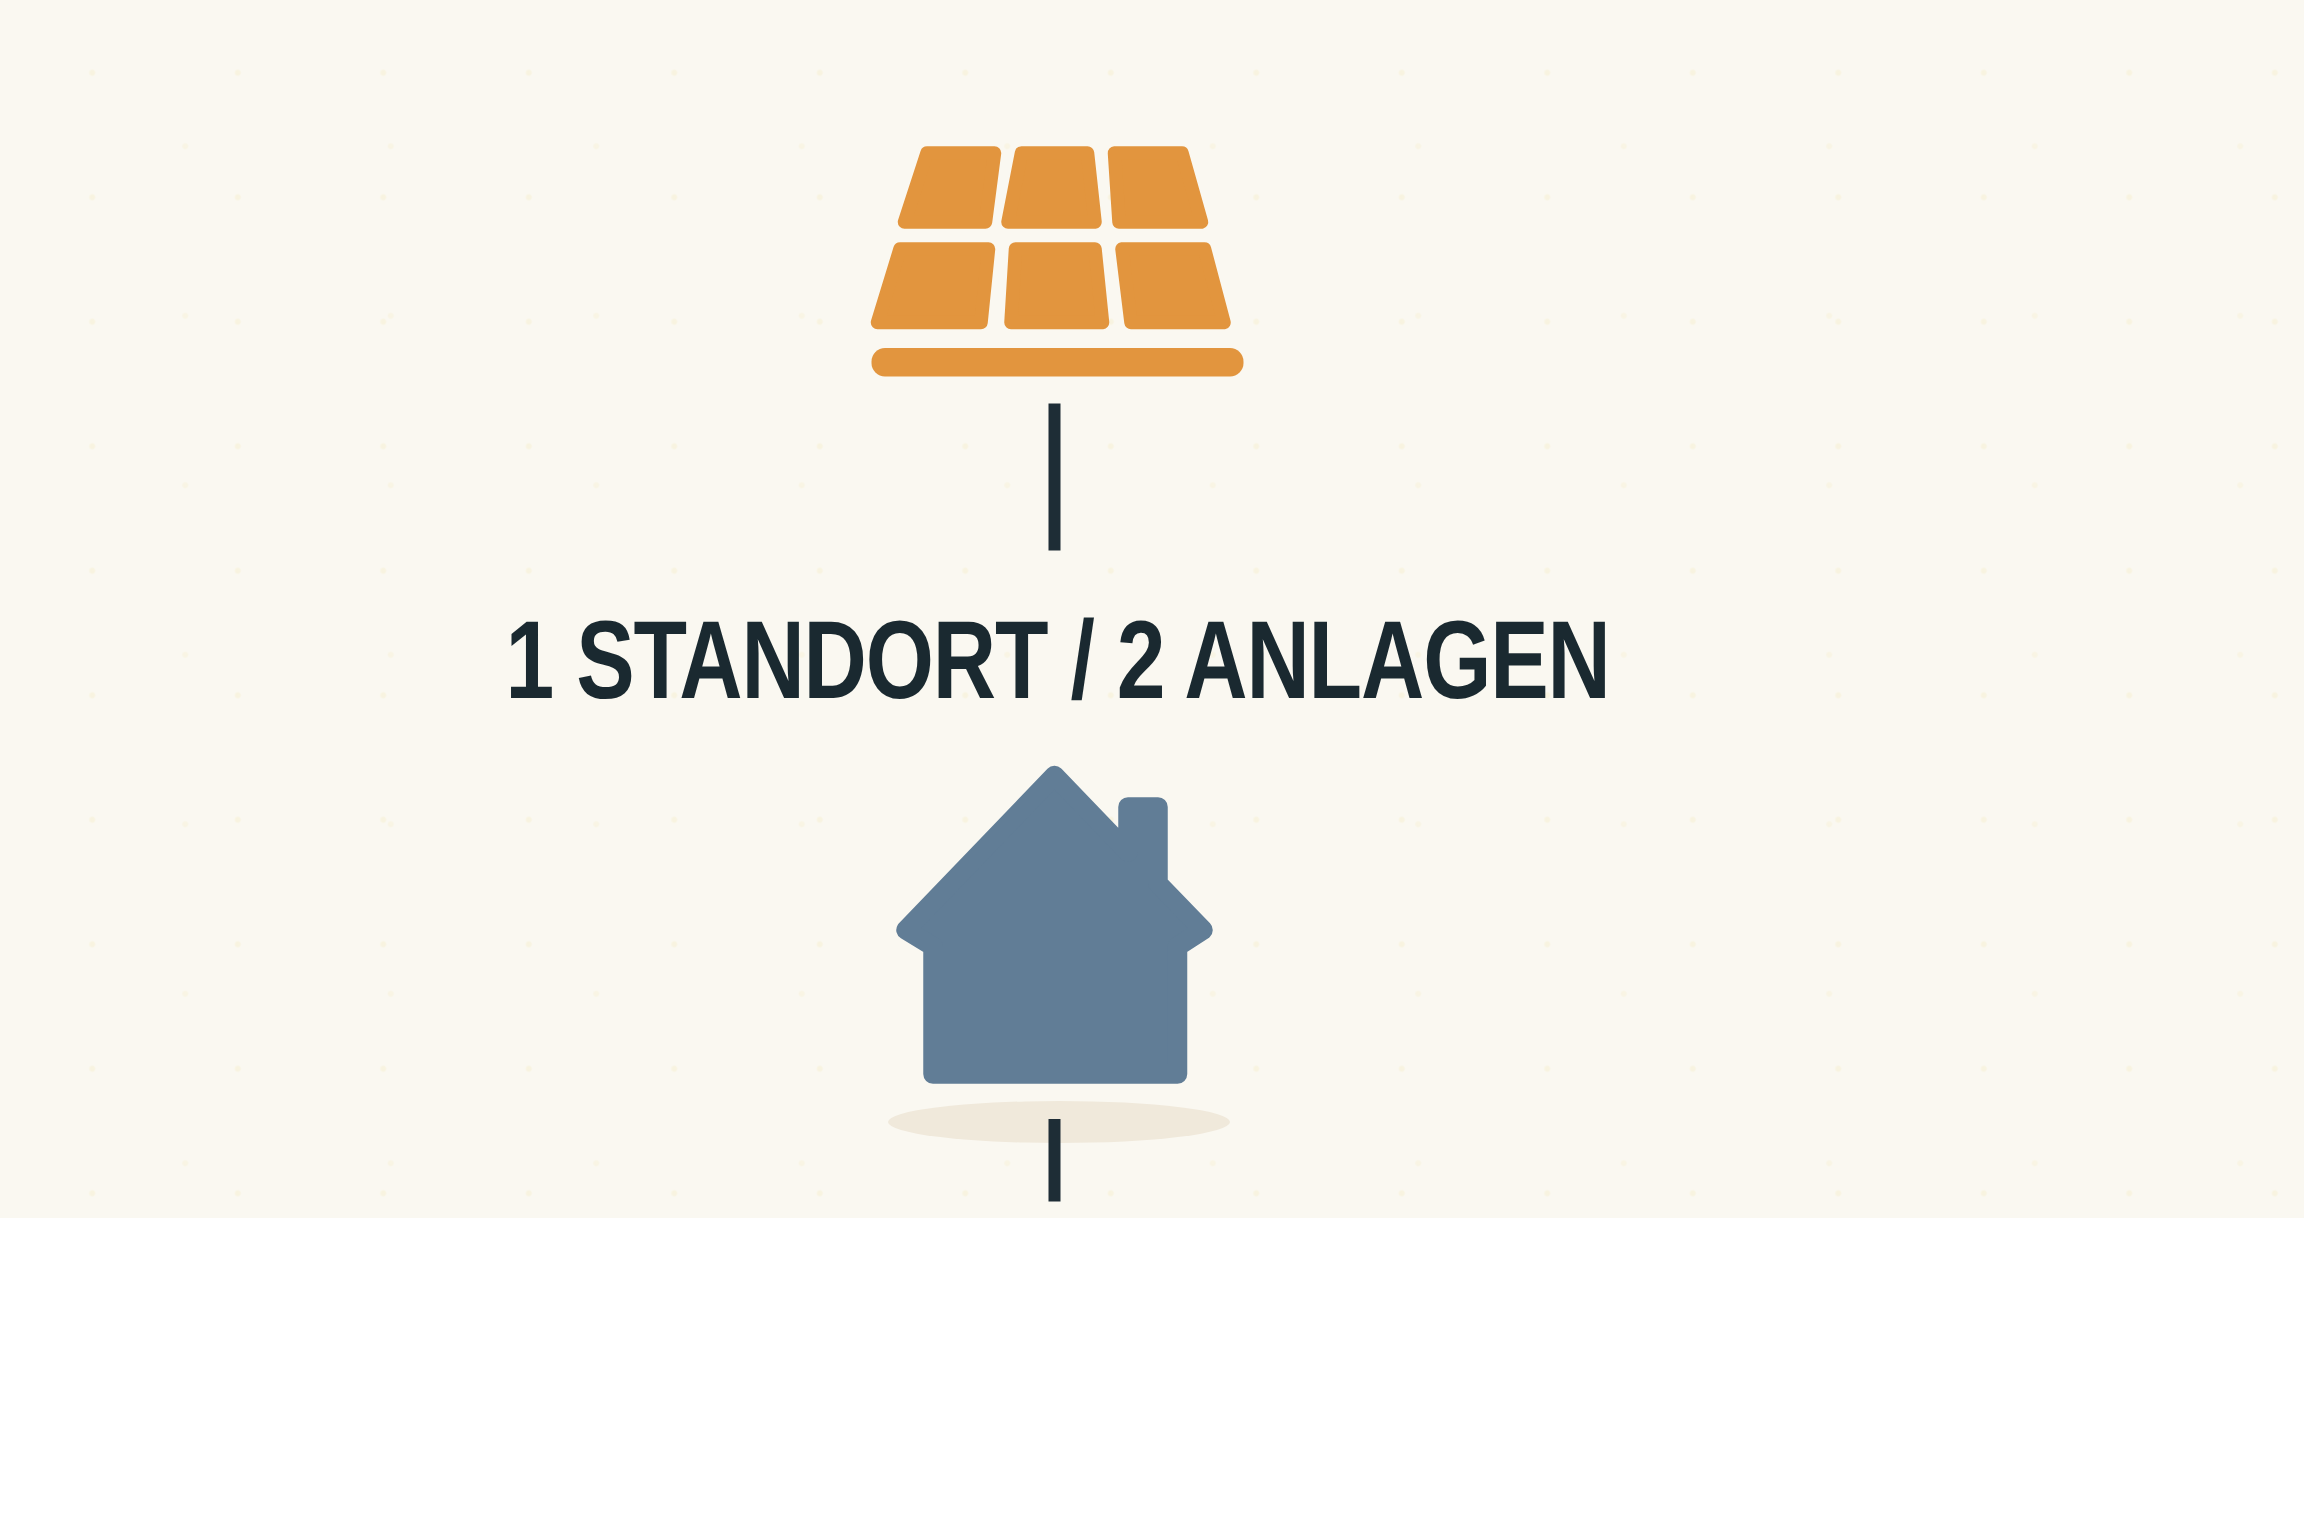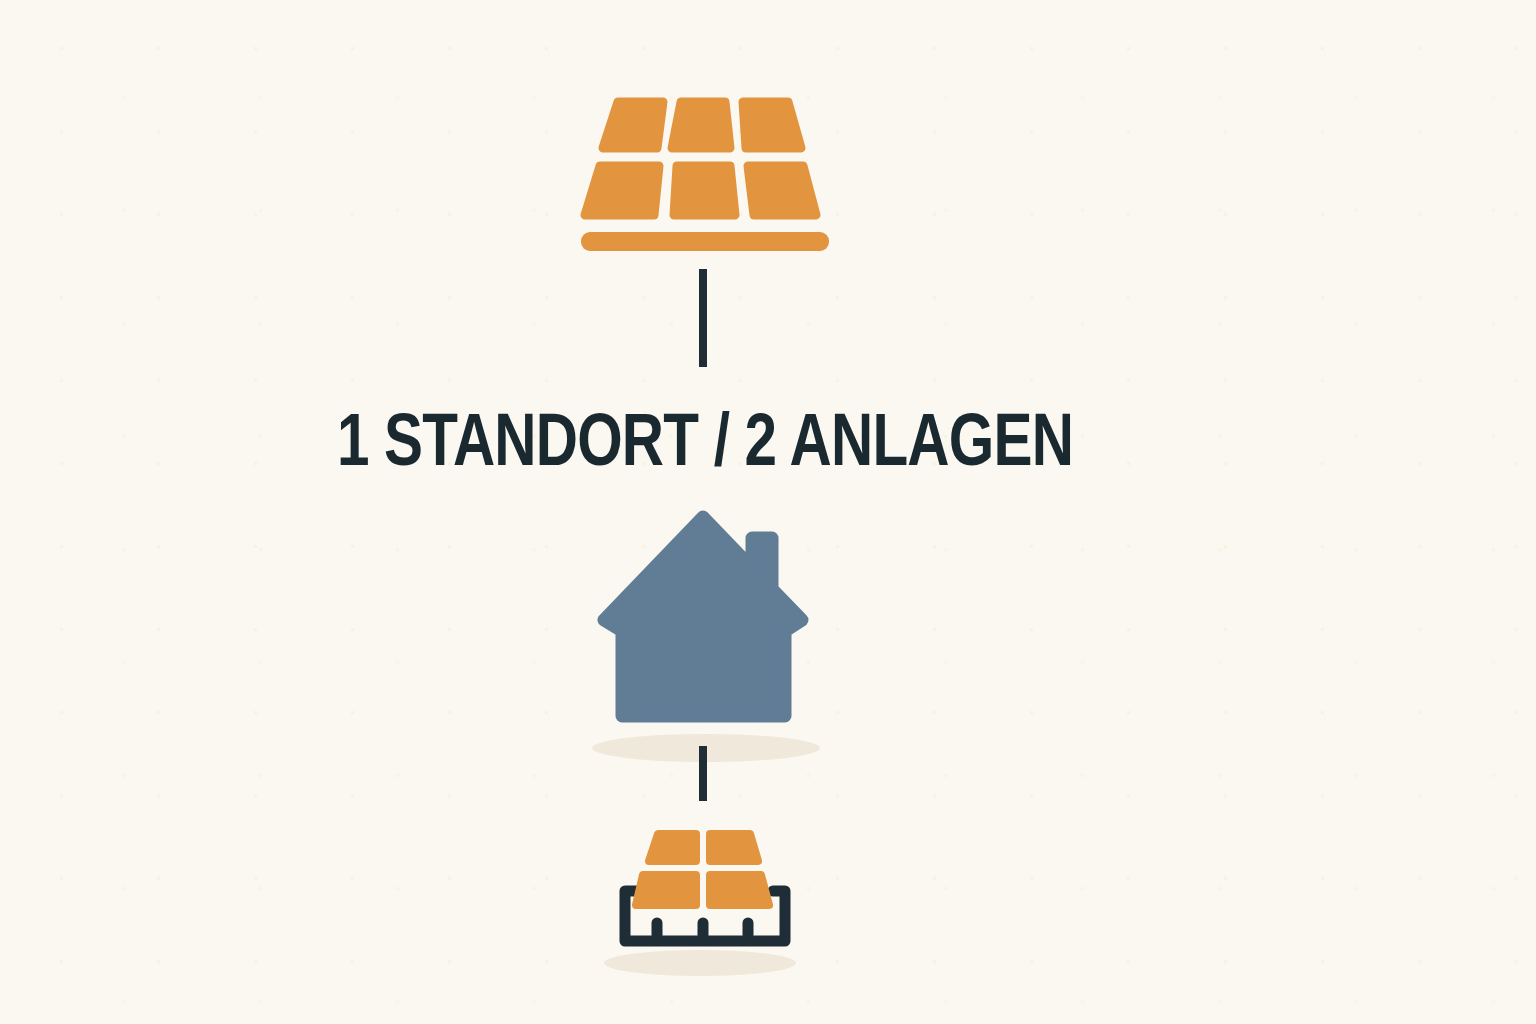--- a/index.html
+++ b/index.html
@@ -1,18 +1,18 @@
 <!DOCTYPE html>
 <html><head>
 <meta charset="utf-8">
 <style>
   html,body{margin:0;padding:0;}
   .canvas{
     position:relative;
-    width:1536px;height:1024px;
+    width:1536px;height:812px;
     overflow:hidden;
     background-color:#faf8f1;
     background-image:
       radial-gradient(circle, rgba(246,238,204,0.45) 0 1.5px, transparent 2.5px),
       radial-gradient(circle, rgba(246,238,204,0.35) 0 1.5px, transparent 2.5px);
     background-size:97px 83px,137px 113px;
     background-position:13px 7px,55px 41px;
     font-family:"Liberation Sans", sans-serif;
   }
   .scene{position:absolute;left:0;top:0;}

